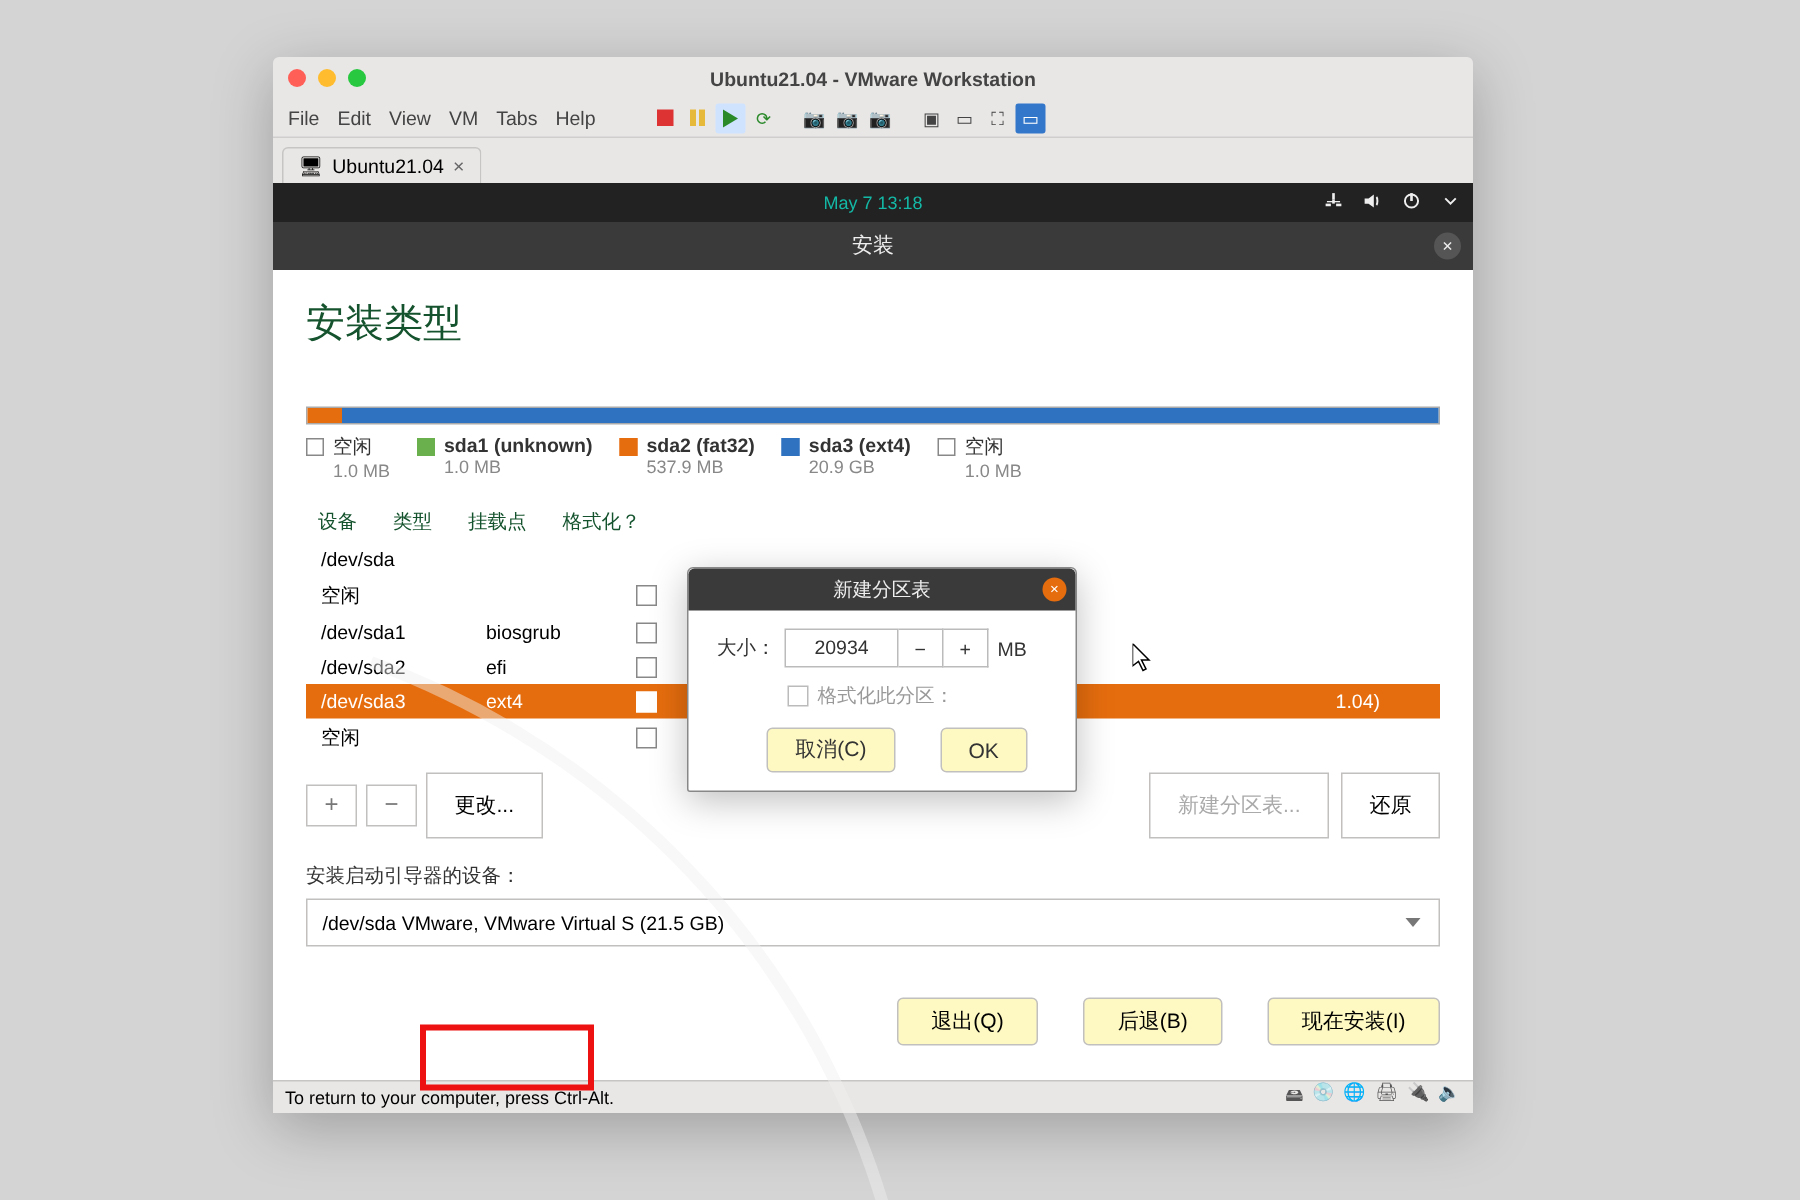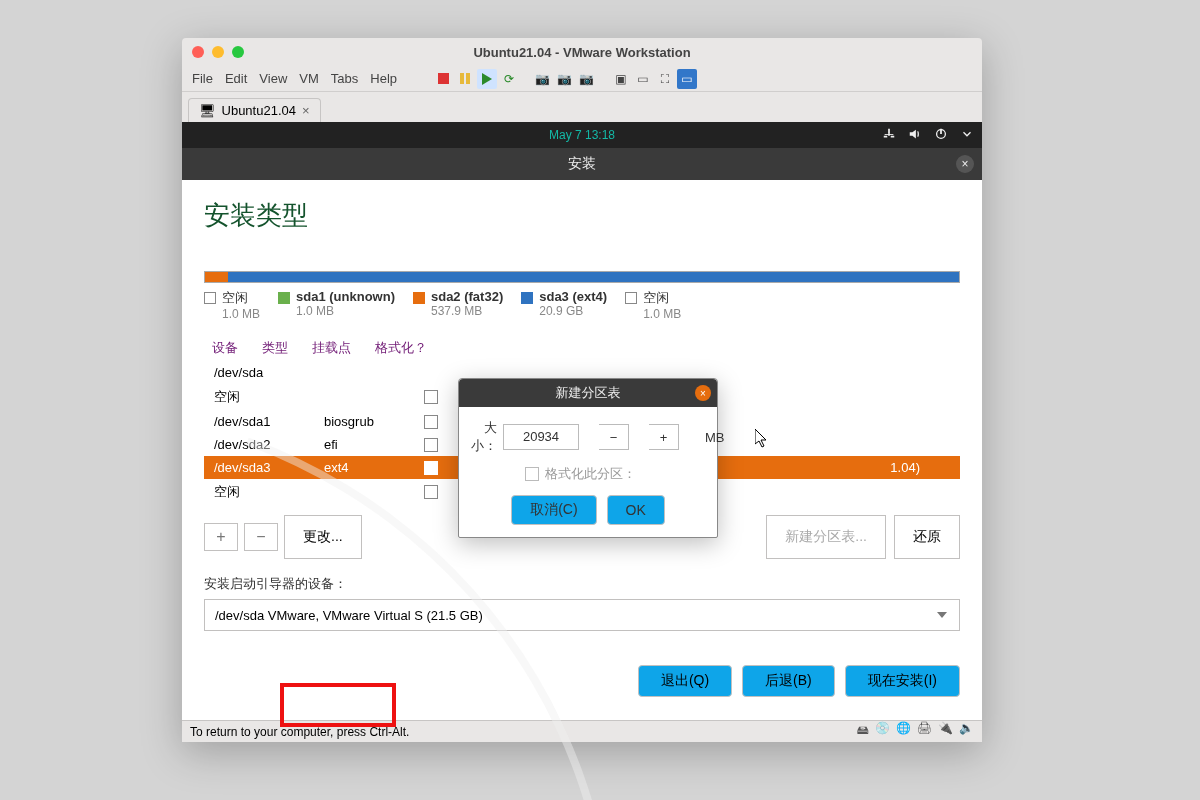--- a/index.html
+++ b/index.html
@@ -51,51 +51,51 @@
 .seg-orange { background:#e66d0e; } .seg-blue { background:#2f73c0; }
 
 .legend-row { display:flex; gap:18px; margin-top:6px; font-size:13px; color:#333; }
 .leg { display:flex; gap:6px; align-items:flex-start; }
 .leg .sw { width:12px; height:12px; margin-top:3px; border:1px solid #888; }
 .leg .sw.empty { background:#fff; } .leg .sw.green{ background:#6ab04c; border-color:#6ab04c;} .leg .sw.orange{ background:#e66d0e; border-color:#e66d0e;} .leg .sw.blue{ background:#2f73c0; border-color:#2f73c0;}
 .leg .sub { color:#888; font-size:12px; }
 
 
 .parttable { margin-top:14px; font-size:13px; }
-.pthdr { display:flex; color:#701a75; padding:4px 8px; }
+.pthdr { display:flex; color:#14532d; padding:4px 8px; }
 .pthdr span { margin-right: 24px; }
 .ptrow { display:flex; align-items:center; padding:4px 10px; gap:20px; }
 .ptrow.sel { background:#e66d0e; color:#fff; }
 .ptrow .dev { width:90px; } .ptrow .typ { width:80px; }
 .ptrow .cb { width:14px; height:14px; border:1px solid #888; background:#fff; display:inline-block; }
 .ptrow.sel .cb { border-color:#fff; }
 .sel-tail { margin-left:auto; padding-right:30px; }
 
 .rowbtns { display:flex; gap:6px; margin-top:10px; align-items:center; }
 .sqbtn { width:34px; height:28px; border:1px solid #c2c0bf; background:#fff; display:flex; align-items:center; justify-content:center; font-size:16px; color:#777; }
 .chgbtn { height:44px; padding:0 18px; border:1px solid #c2c0bf; background:#fff; display:flex; align-items:center; font-size:14px; }
 .rowbtns .right { margin-left:auto; display:flex; gap:8px; }
 .btn-muted { color:#aaa; }
 .chg-highlight { position:absolute; border:4px solid #e11; }
 
 .bootlabel { margin-top:16px; font-size:13px; color:#333; }
 .bootsel { margin-top:6px; width:100%; height:32px; border:1px solid #c2c0bf; display:flex; align-items:center; padding:0 10px; font-size:13px; position:relative; }
 .bootsel::after { content:""; position:absolute; right:12px; width:0; height:0; border-left:5px solid transparent; border-right:5px solid transparent; border-top:6px solid #777; }
 
 .wizbtns { display:flex; gap:10px; margin-top:34px; margin-left:auto; }
-.wbtn { height:32px; padding:0 22px; border:1px solid #c2c0bf; background:#0ea5e9; border-radius:4px; display:flex; align-items:center; font-size:14px; }
+.wbtn { height:32px; padding:0 22px; border:1px solid #c2c0bf; background:#fef9c3; border-radius:4px; display:flex; align-items:center; font-size:14px;margin-left:20px; }
 
 
 .dialog { position:absolute; left:276px; top:340px; width:260px; background:#fff; border:1px solid #888; border-radius:4px 4px 2px 2px; box-shadow:0 6px 24px rgba(0,0,0,.25); }
 .dlg-hdr { height:28px; background:#3a3a3a; color:#eee; display:flex; align-items:center; justify-content:center; font-size:13px; position:relative; border-radius:4px 4px 0 0; }
 .dlg-hdr .dcls { position:absolute; right:6px; width:16px; height:16px; border-radius:50%; background:#e66d0e; color:#fff; display:flex; align-items:center; justify-content:center; font-size:10px; }
 .dlg-body { padding:12px; font-size:13px; color:#333; }
 .dlg-row { display:flex; align-items:center; margin-bottom:10px; }
 .dlg-row .lab { width:52px; text-align:right; padding-right:6px; }
-.spin { display:flex;gap:20px; }
+.spin { display:flex; }
 .spin .val { width:76px; height:26px; border:1px solid #bbb; text-align:center; line-height:24px; }
 .spin .btn { width:30px; height:26px; border:1px solid #bbb; border-left:none; display:flex; align-items:center; justify-content:center; }
 .spin .unit { margin-left:6px; align-self:center; }
 .selbox { width:146px; height:26px; border:1px solid #bbb; display:flex; align-items:center; padding:0 8px; position:relative; }
 .selbox::after { content:""; position:absolute; right:8px; width:0; height:0; border-left:4px solid transparent; border-right:4px solid transparent; border-top:5px solid #777; }
 .ckrow { display:flex; align-items:center; gap:6px; color:#999; margin:4px 0 12px 54px; }
 .ck { width:14px; height:14px; border:1px solid #bbb; }
 .dlg-btns { display:flex; gap:10px; justify-content:center; }
 .dlg-btns .wbtn { height:30px; padding:0 18px; }
 

